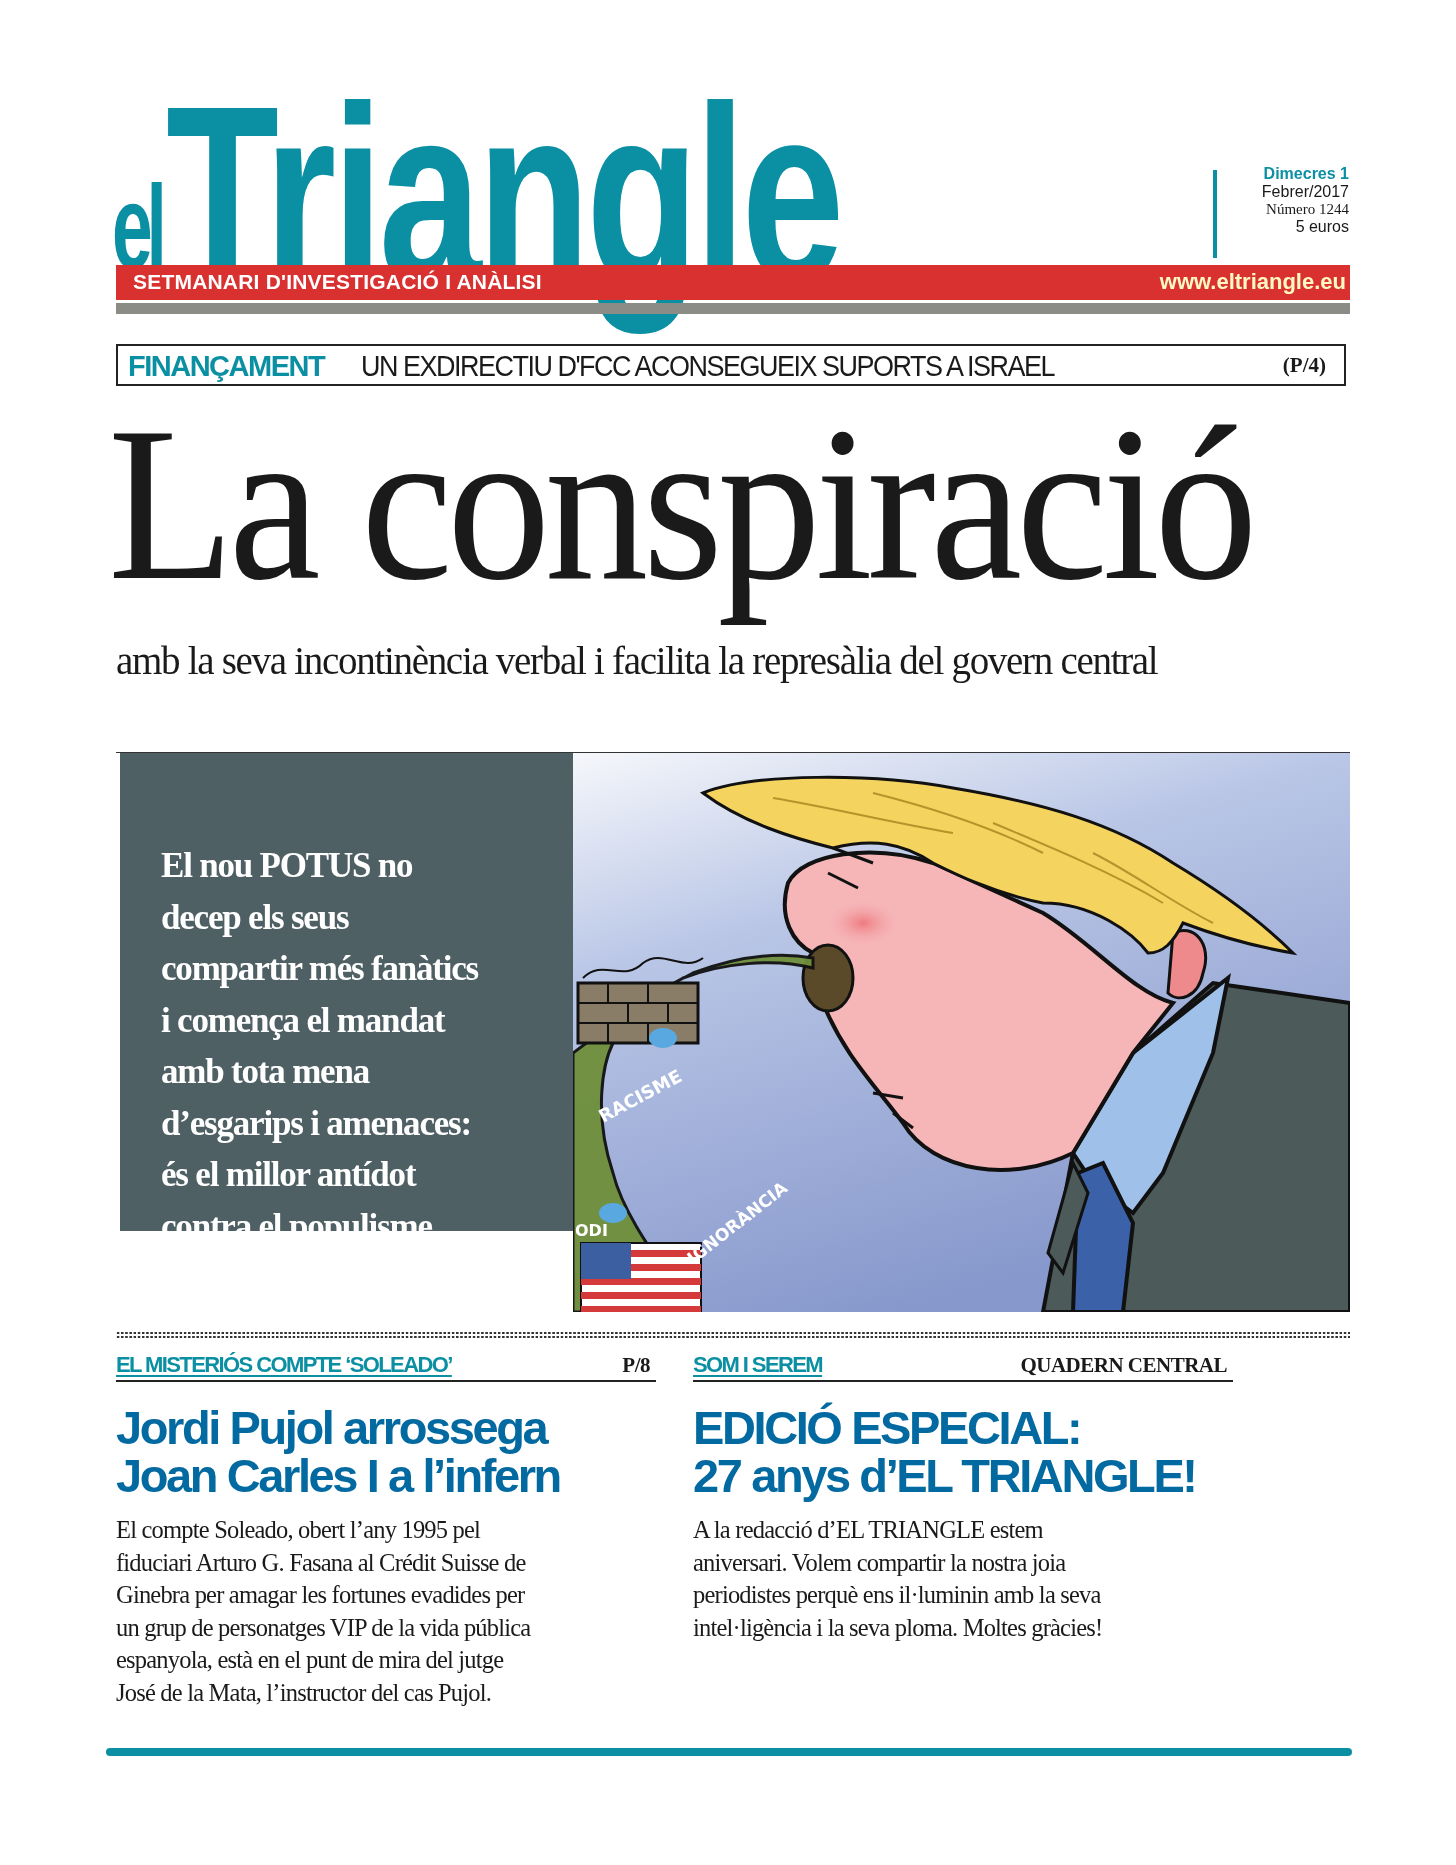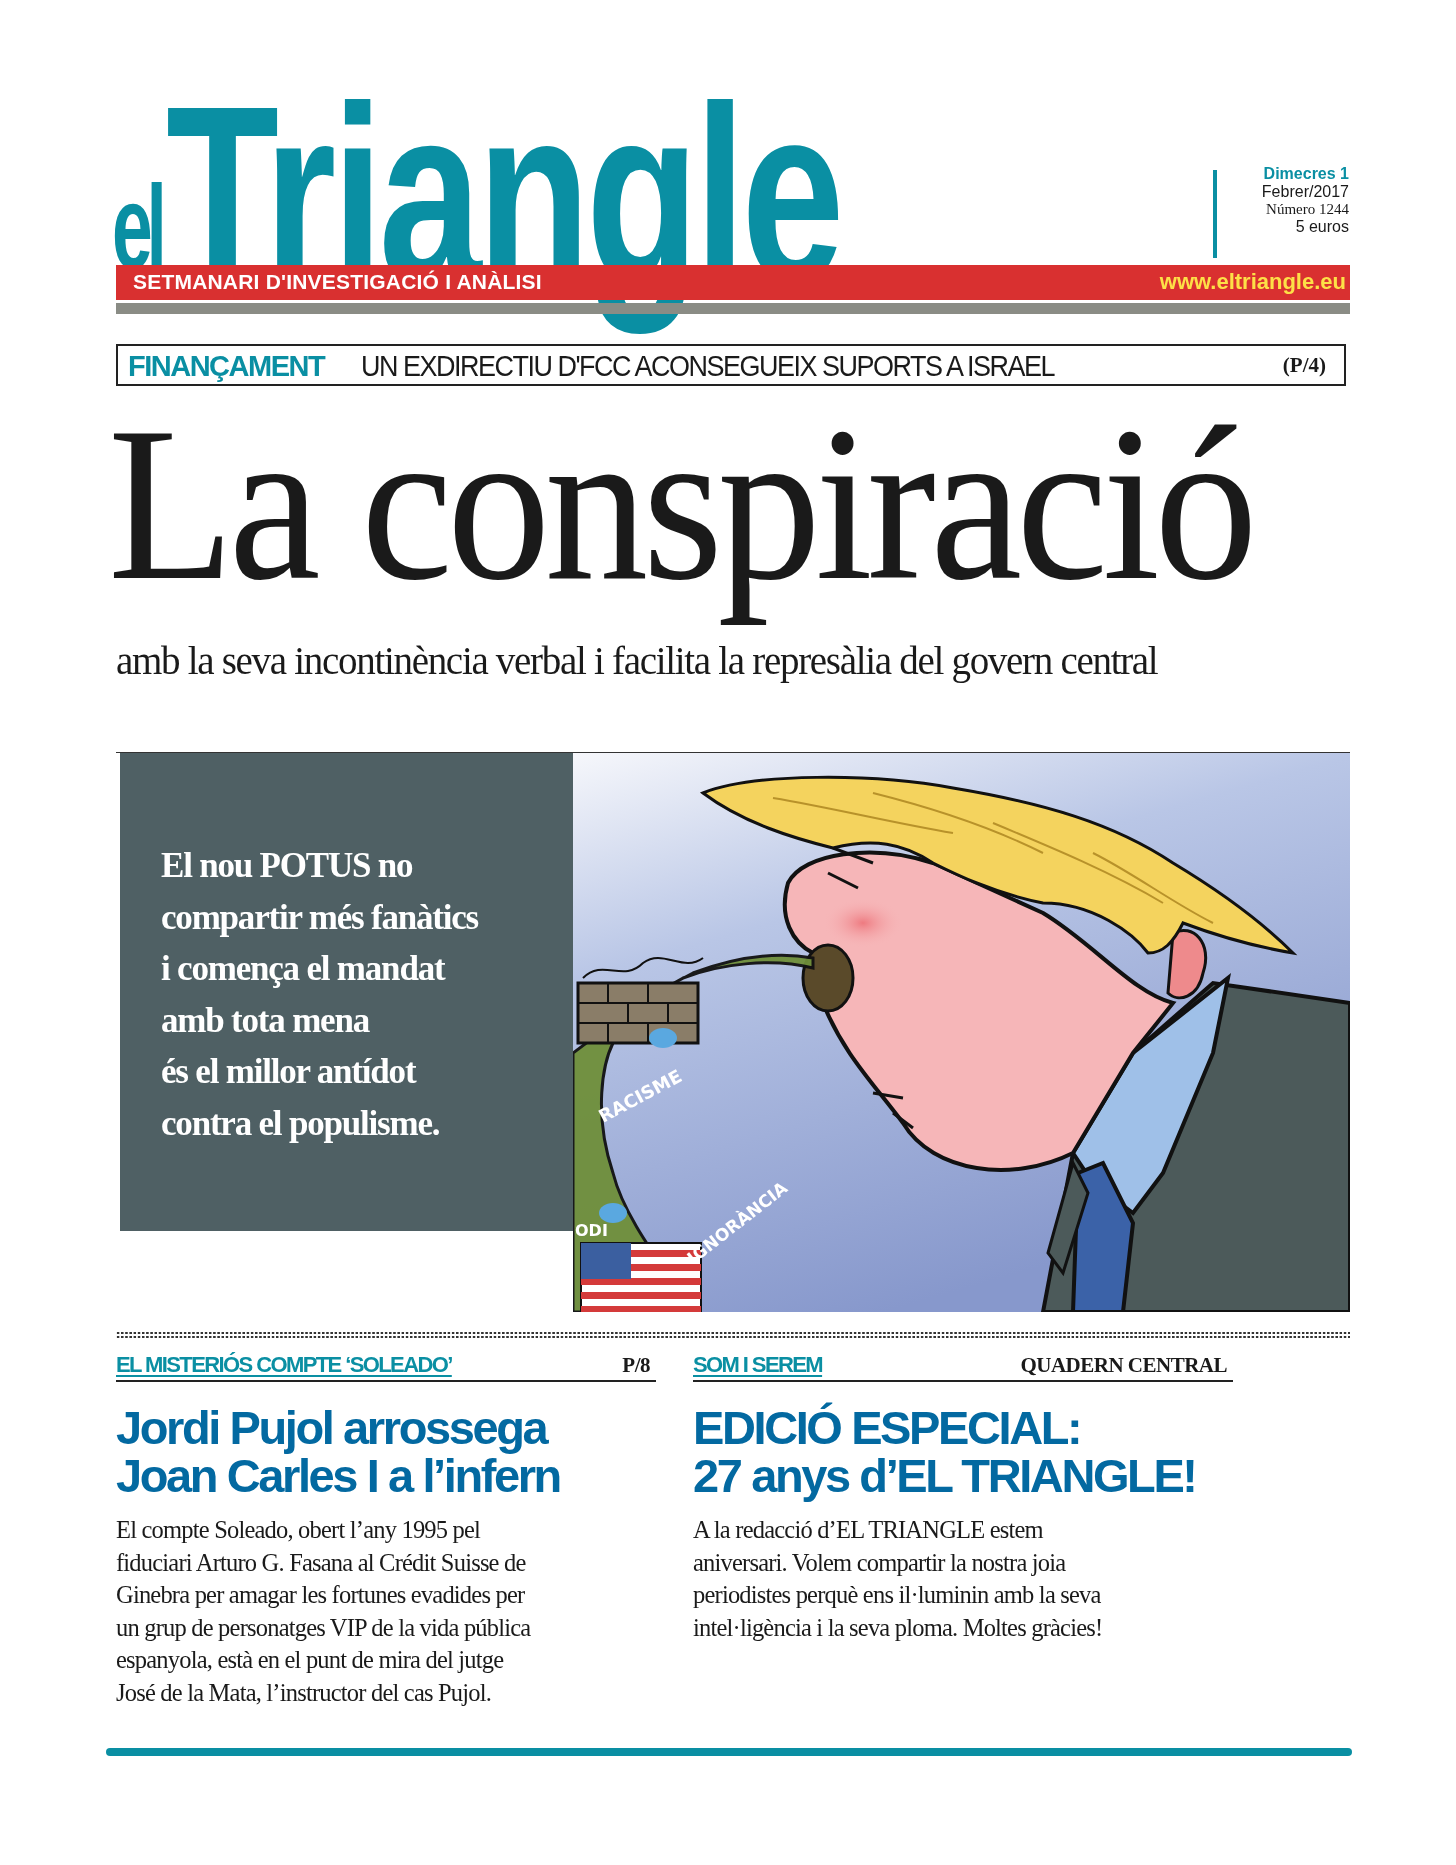--- a/index.html
+++ b/index.html
@@ -11,21 +11,21 @@
   .logo-el { position:absolute; left:0; top:84px; font-family:"Liberation Sans", sans-serif; font-weight:bold; color:#0a8fa3; font-size:118px; letter-spacing:-10px; transform:scaleX(0.62); transform-origin:left top; line-height:1; }
   .logo-tri { position:absolute; left:54px; top:-14px; font-family:"Liberation Sans", sans-serif; font-weight:bold; color:#0a8fa3; font-size:250px; letter-spacing:-6px; transform:scaleX(0.74); transform-origin:left top; line-height:1; }
   .info-bar { left:1213px; top:170px; width:4px; height:88px; background:#0a8fa3; }
   .info { left:1222px; top:165px; width:127px; text-align:right; line-height:1.12; }
   .info .day { font-family:"Liberation Sans", sans-serif; font-weight:bold; color:#0a8fa3; font-size:16px; }
   .info .month { font-family:"Liberation Sans", sans-serif; color:#1a1a1a; font-size:16px; }
   .info .num { font-family:"Liberation Serif", serif; color:#1a1a1a; font-size:15px; }
   .info .price { font-family:"Liberation Sans", sans-serif; color:#1a1a1a; font-size:16px; }
   .redband { left:116px; top:265px; width:1234px; height:35px; background:#d93030; }
   .redband .tag { position:absolute; left:17px; top:5px; font-family:"Liberation Sans", sans-serif; font-weight:bold; color:#fff; font-size:21px; letter-spacing:0.2px; }
-  .redband .url { position:absolute; right:4px; top:4px; font-family:"Liberation Sans", sans-serif; font-weight:bold; color:#fde047; font-size:22px; }
+  .redband .url { position:absolute; right:4px; top:4px; font-family:"Liberation Sans", sans-serif; font-weight:bold; color:#fef9c3; font-size:22px; }
   .grayband { left:116px; top:303px; width:1234px; height:11px; background:#8a8c85; }
 
   
   .teaser { left:116px; top:344px; width:1230px; height:42px; border:2px solid #222; box-sizing:border-box; }
   .teaser .kicker { position:absolute; left:10px; top:4px; font-family:"Liberation Sans", sans-serif; font-weight:bold; color:#0a8fa3; font-size:29px; letter-spacing:-1.5px; }
   .teaser .head { position:absolute; left:243px; top:4px; font-family:"Liberation Sans", sans-serif; color:#1a1a1a; font-size:29px; letter-spacing:-1.6px; transform:scaleX(0.93); transform-origin:left top; white-space:nowrap; }
   .teaser .page { position:absolute; right:18px; top:7px; font-family:"Liberation Serif", serif; font-weight:bold; color:#1a1a1a; font-size:21px; }
 
   
   .main-headline { left:108px; top:394px; font-family:"Liberation Serif", serif; font-size:220px; color:#1a1a1a; letter-spacing:-6px; line-height:1; white-space:nowrap; transform:scaleX(0.94); transform-origin:left top; }
@@ -88,23 +88,25 @@
 <div class="abs main-headline">La conspiració</div>
 <div class="abs sub">
   <div>amb la seva incontinència verbal i facilita la represàlia del govern central</div>
 </div>
 
 <div class="abs rule-thin"></div>
 
 <div class="abs panel">
   <div class="panel-text">
     <div>El nou POTUS no</div>
+    <div>decep els seus</div>
     <div>compartir més fanàtics</div>
     <div>i comença el mandat</div>
     <div>amb tota mena</div>
+    <div>d’esgarips i amenaces:</div>
     <div>és el millor antídot</div>
     <div>contra el populisme.</div>
   </div>
 </div>
 
 <div class="abs cartoon">
   <svg width="777" height="559" viewBox="0 0 777 559" xmlns="http://www.w3.org/2000/svg">
     <defs>
       <linearGradient id="sky" x1="0" y1="0" x2="0.4" y2="1">
         <stop offset="0" stop-color="#f6f7fb"></stop>

